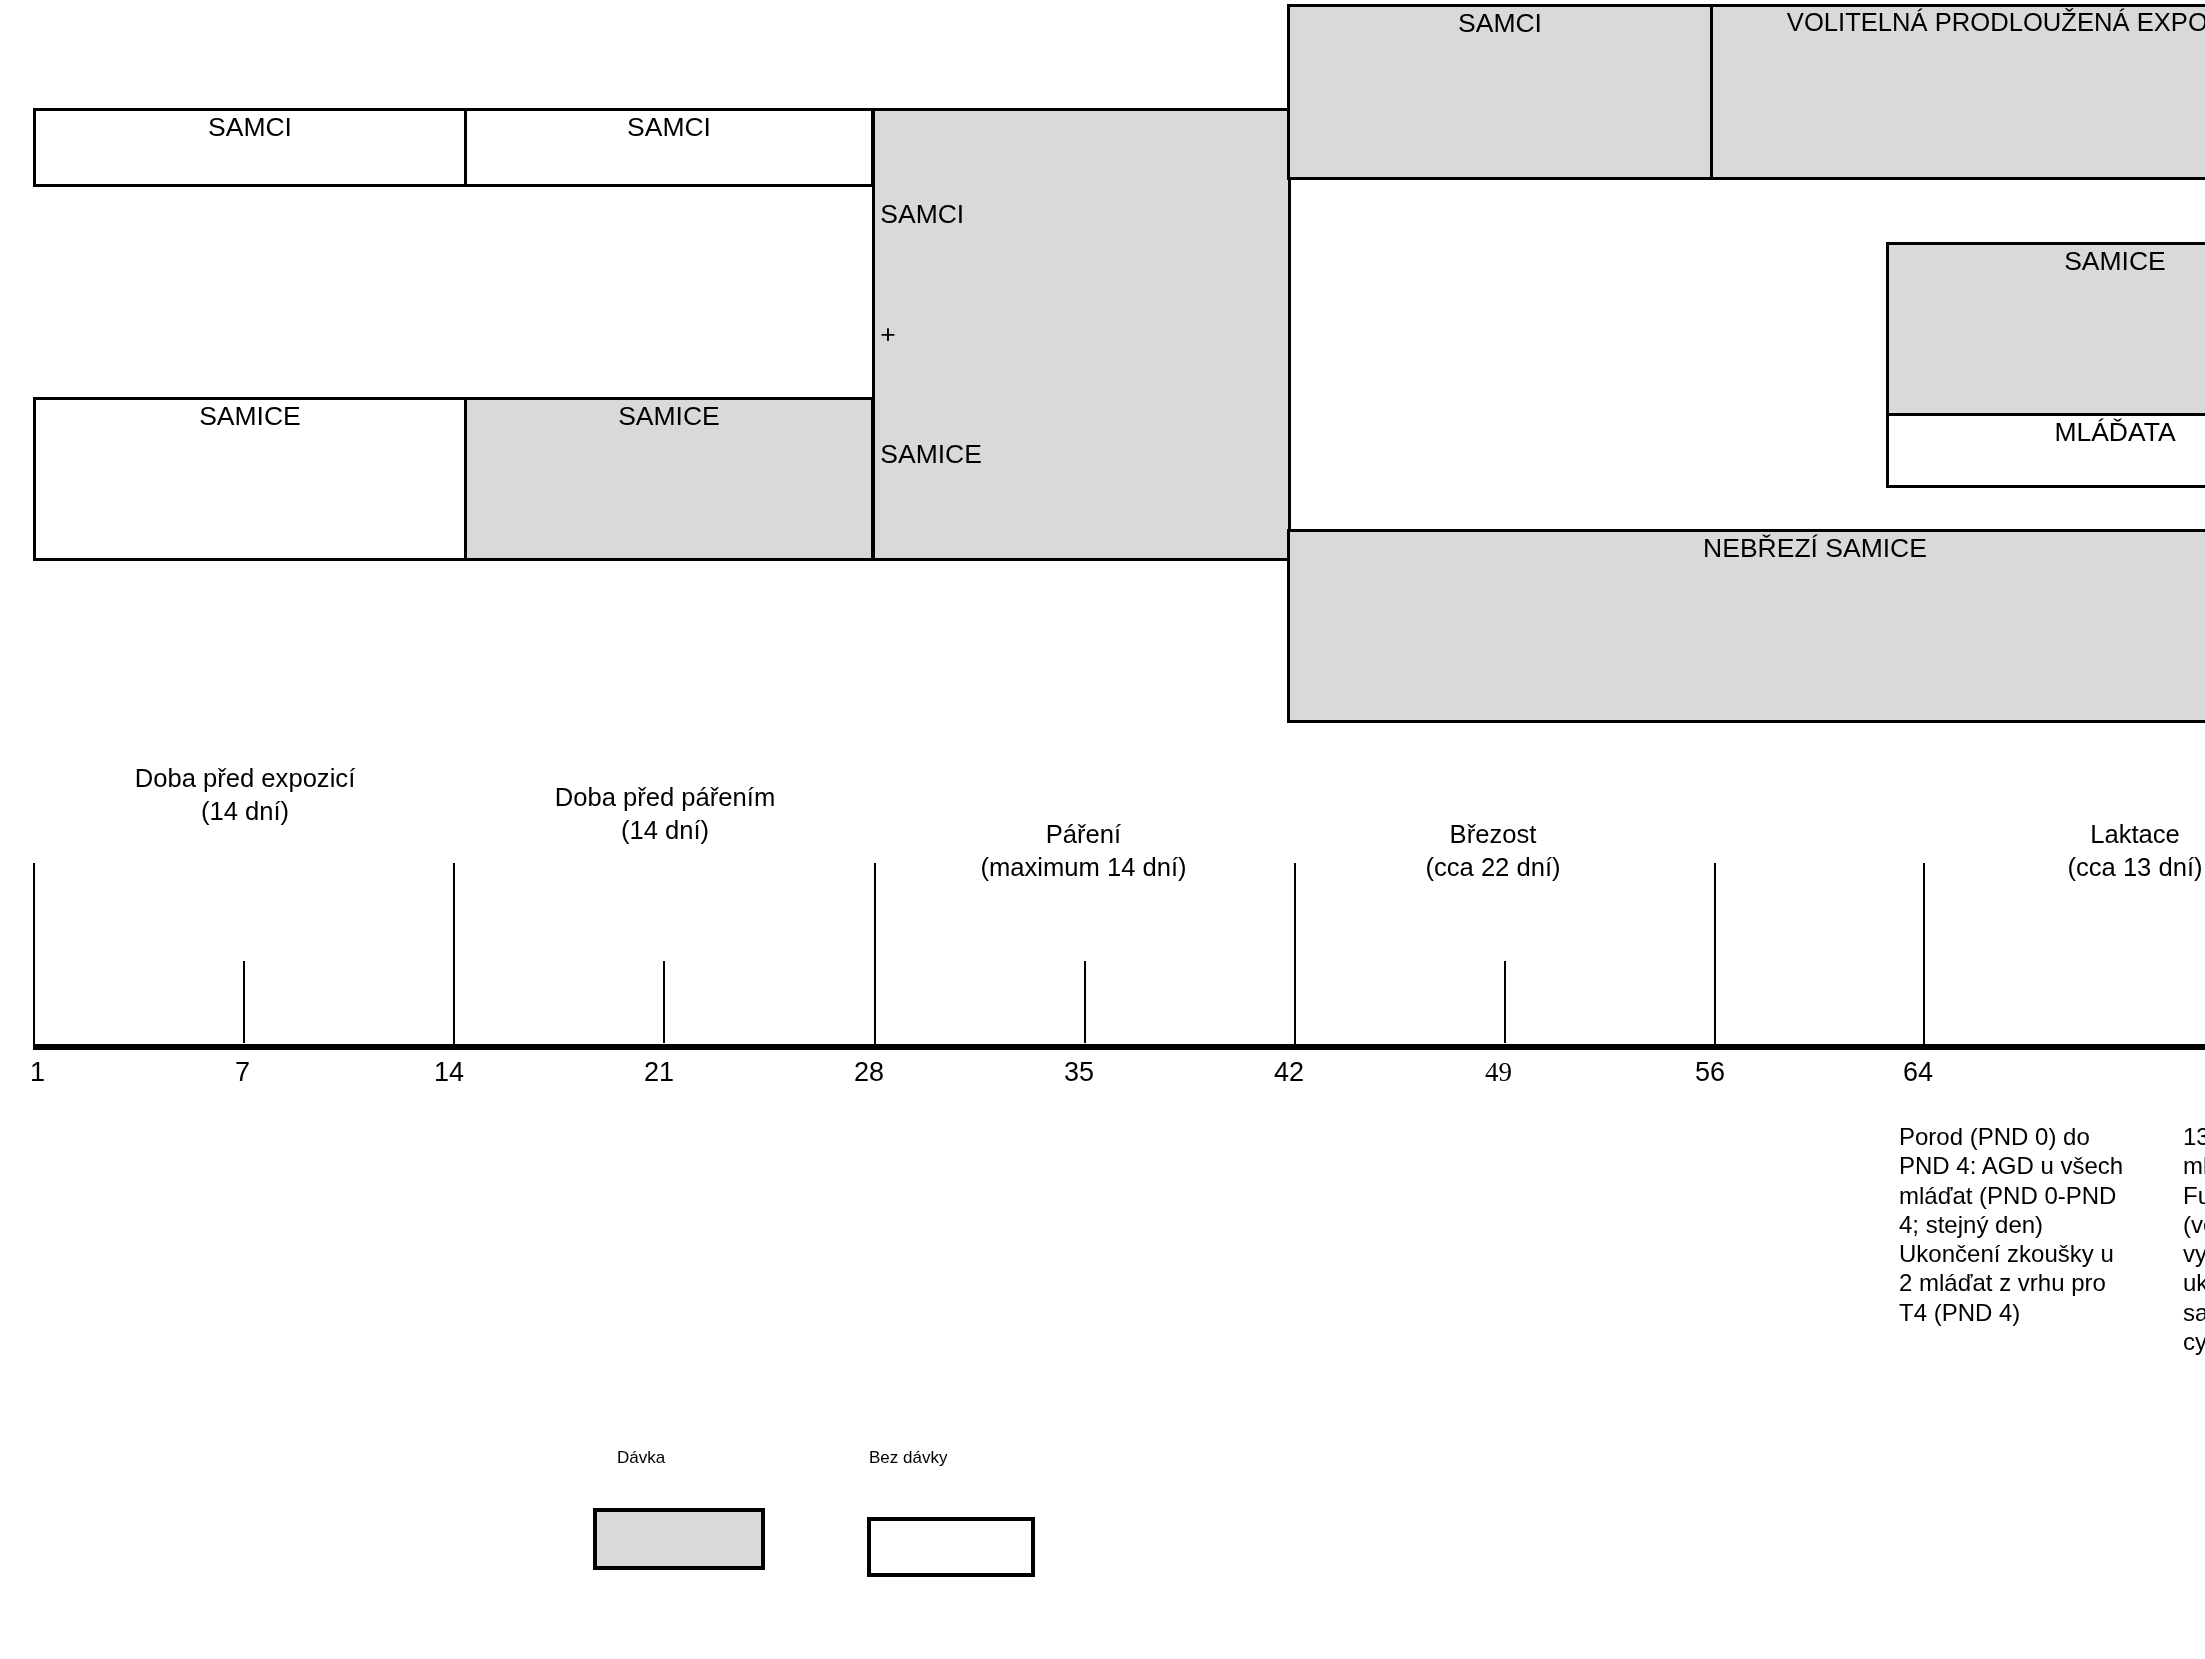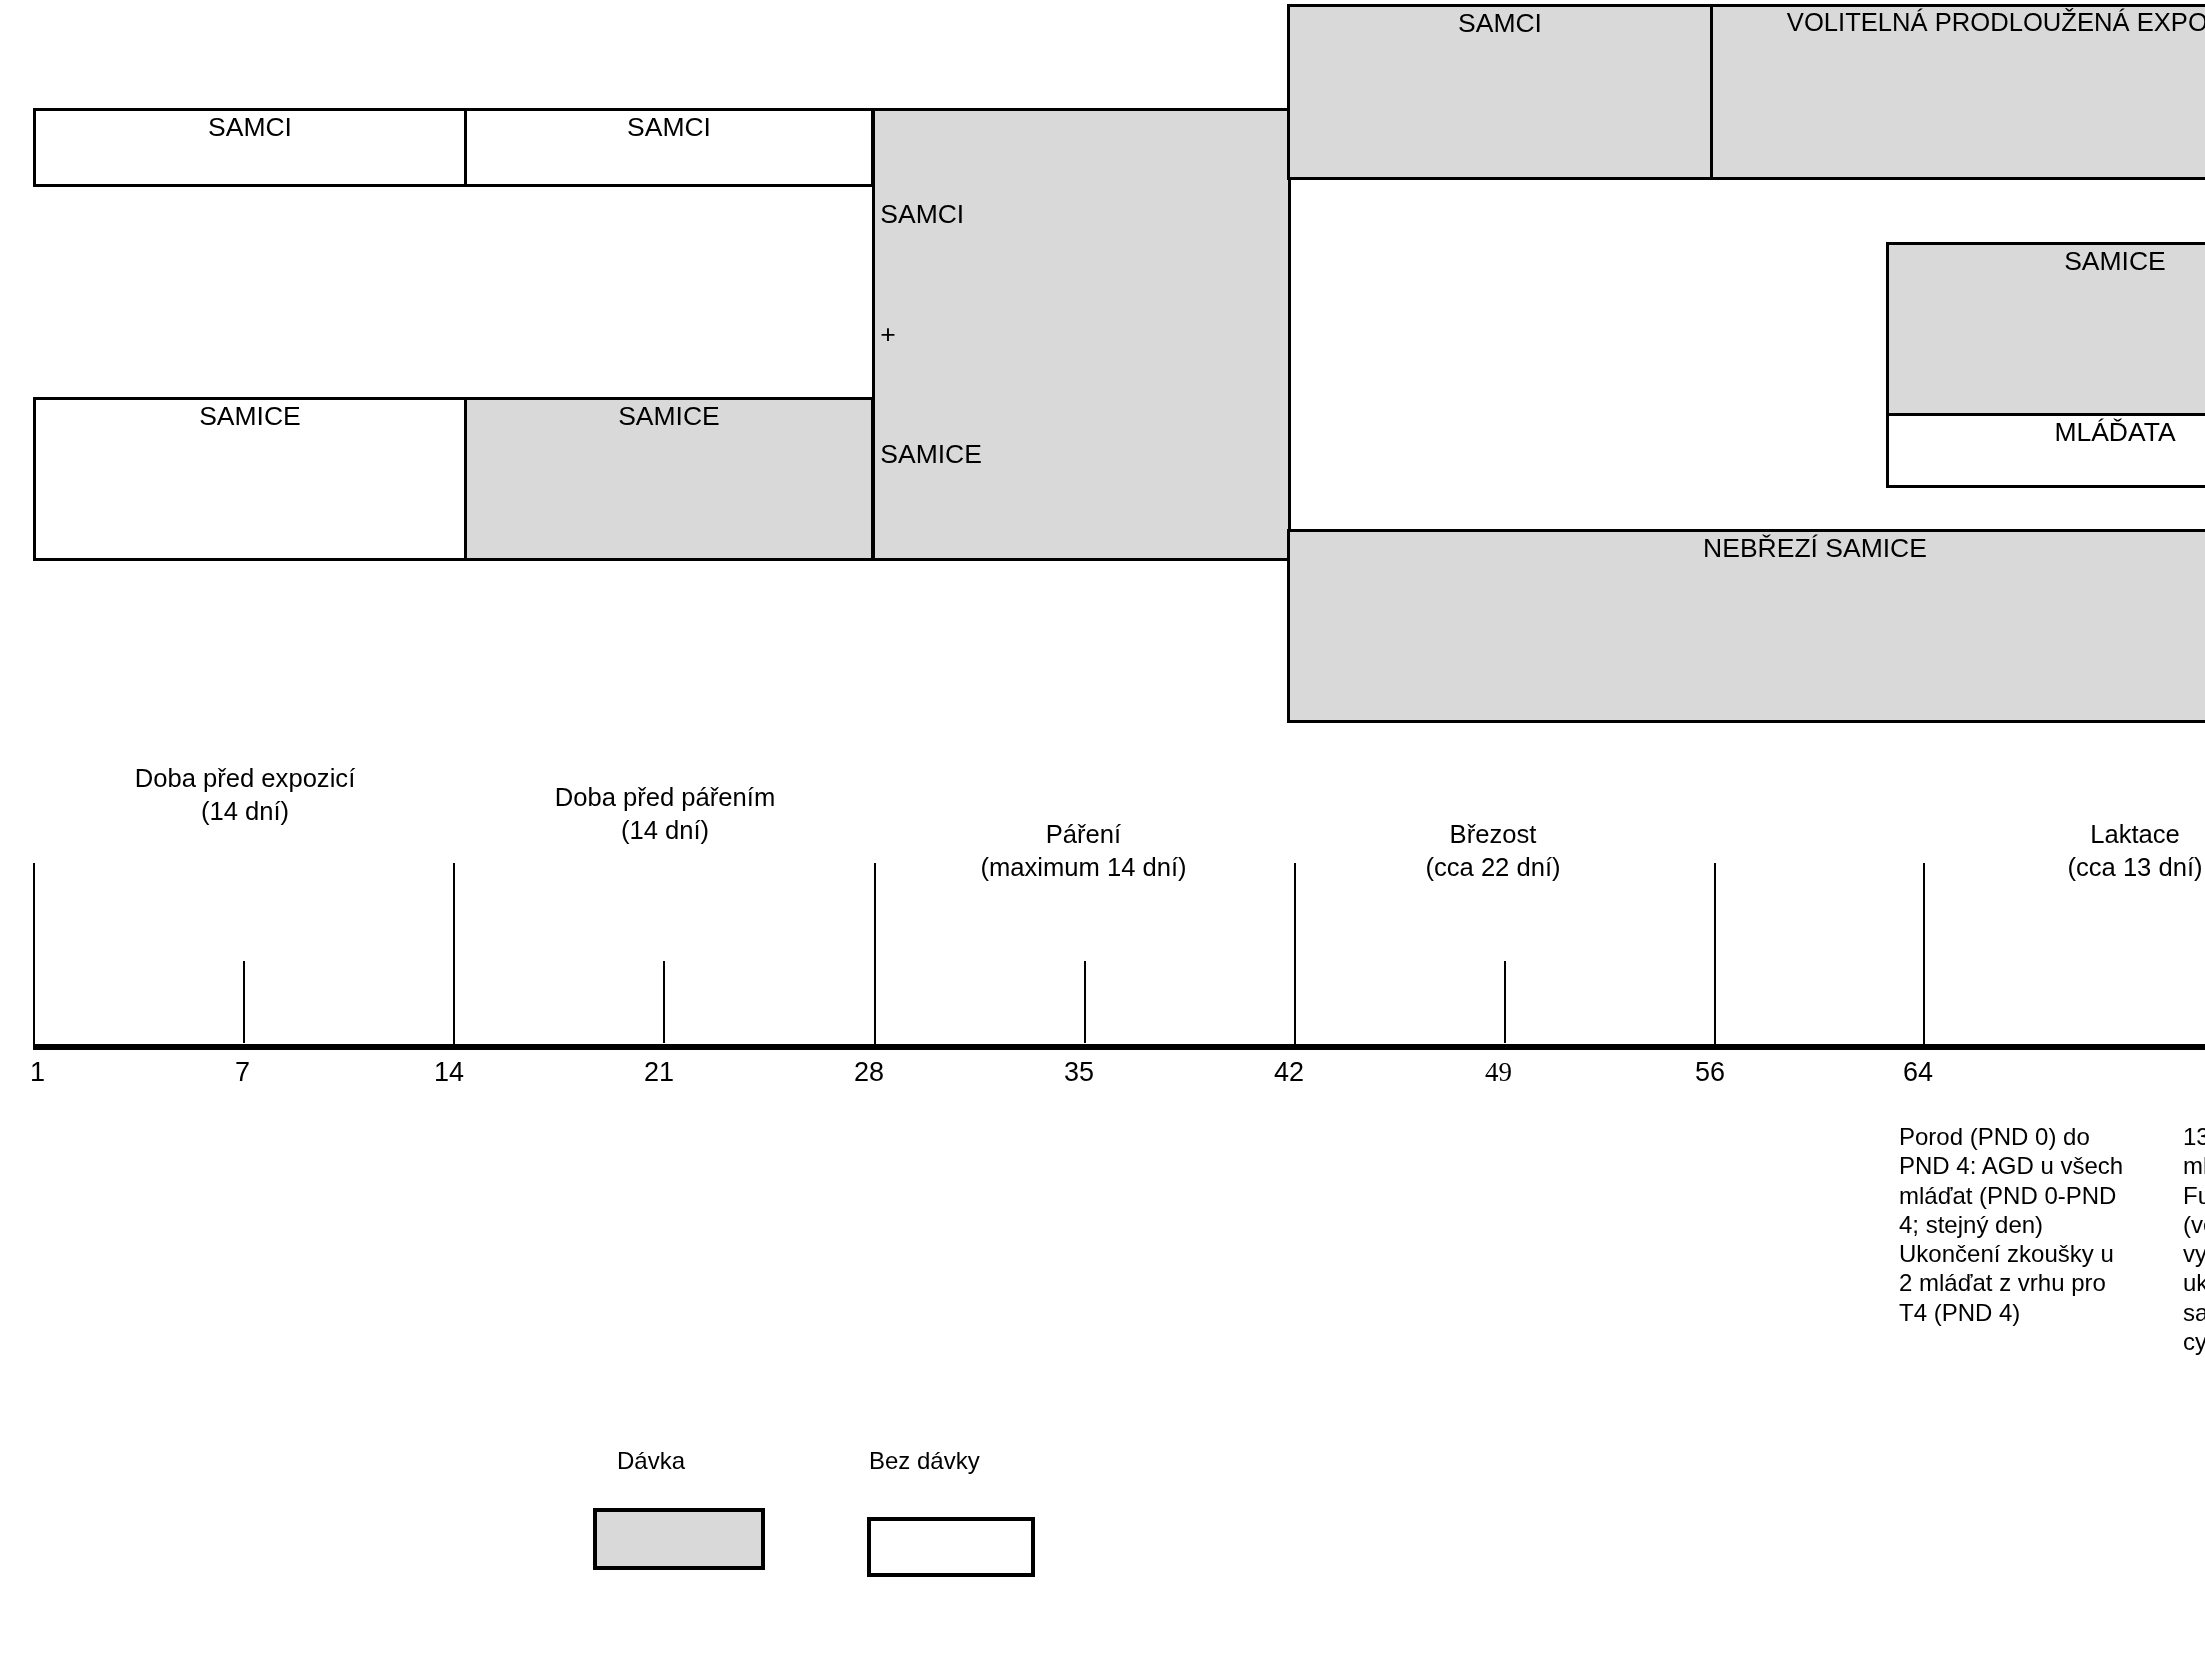--- a/index.html
+++ b/index.html
@@ -63,21 +63,21 @@
     position:absolute;
     font-size:24px;
     line-height:1.22;
     white-space:pre-line;
     text-align:left;
   }
 
   
   .legend-label{
     position:absolute;
-    font-size:24px;
+    font-size:17px;
     line-height:1;
     white-space:nowrap;
   }
   .legend-swatch{
     position:absolute;
     box-sizing:border-box;
     border:4px solid #000;
   }
   .legend-swatch.dosed{background:#d9d9d9;}
   .legend-swatch.nodose{background:#ffffff;}

